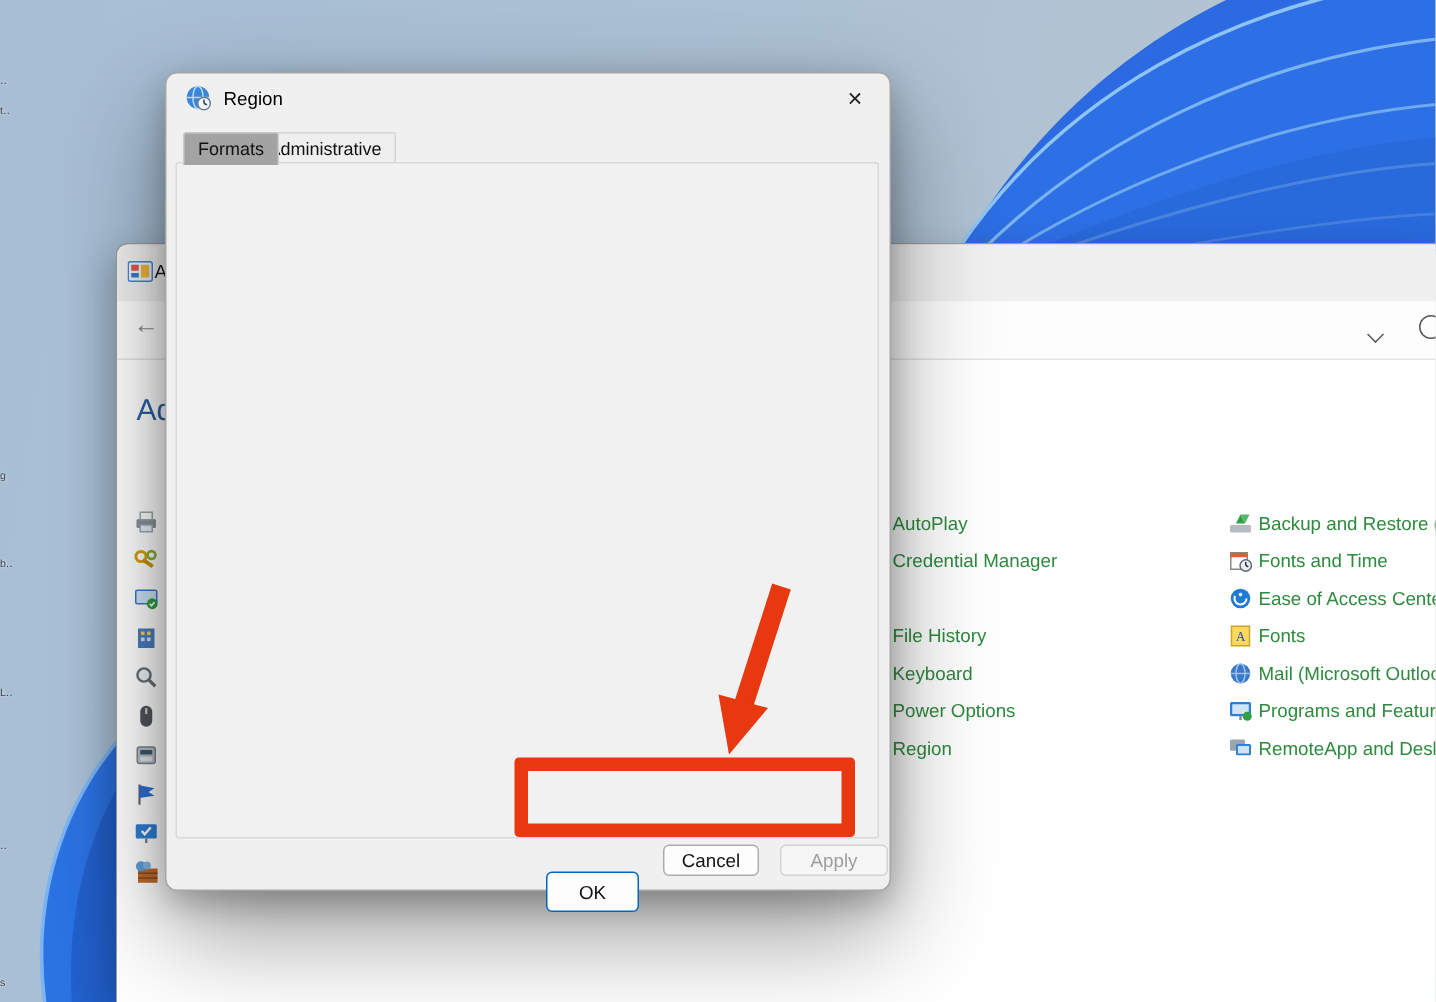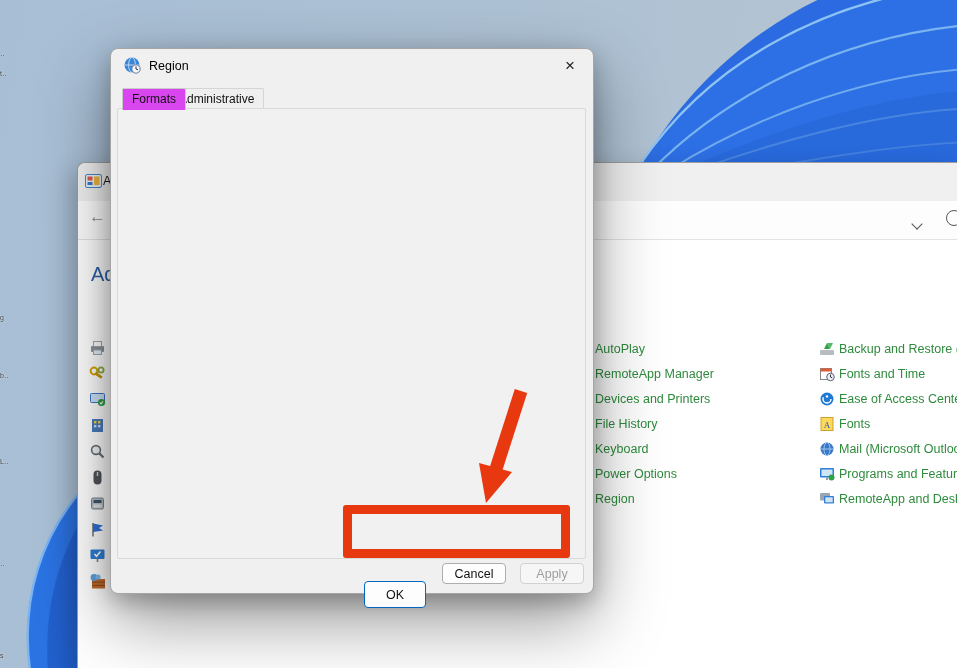--- a/index.html
+++ b/index.html
@@ -35,21 +35,21 @@
   
   .dialog{position:absolute;left:110px;top:48px;width:482px;height:544px;background:#f0f0f0;
           border:1px solid #a6a6a6;border-radius:8px;
           box-shadow:0 28px 70px rgba(0,0,0,.40),0 8px 22px rgba(0,0,0,.25);}
   .dlg-title{position:absolute;left:38px;top:10px;font-size:12.5px;color:#000;}
   .dlg-close{position:absolute;right:10px;top:4px;width:26px;height:26px;text-align:center;
              line-height:26px;font-size:17px;color:#222;cursor:pointer;}
   .tab{position:absolute;top:39px;height:20px;line-height:20px;padding:0 9px;font-size:12px;
        background:#efefef;border:1px solid #d5d5d5;border-bottom:none;border-radius:2px 2px 0 0;
        color:#111;cursor:pointer;}
-  .tab.active{background:#d946ef;height:21px;z-index:3;border-color:#c9c9c9;}
+  .tab.active{background:#a3a3a3;height:21px;z-index:3;border-color:#c9c9c9;}
   .page{position:absolute;left:6px;top:59px;width:467px;height:449px;background:#f1f1f1;
         border:1px solid #d9d9d9;border-radius:2px;z-index:1;}
   .lbl{position:absolute;font-size:12.5px;color:#111;white-space:nowrap;}
   .combo{position:absolute;height:22px;background:#fff;border:1px solid #a9a9a9;border-radius:3px;
          font-size:12.5px;color:#111;line-height:22px;padding-left:8px;box-sizing:border-box;cursor:default;}
   .combo .chev{position:absolute;right:9px;top:7px;border-color:#444;}
   .link{position:absolute;font-size:12.5px;color:#0a5dc2;text-decoration:underline;cursor:pointer;}
   .groupbox{position:absolute;border:1px solid #cfcfcf;border-radius:3px;}
   .gb-label{position:absolute;top:-8px;left:9px;background:#f0f0f0;padding:0 4px;font-size:12.5px;color:#111;}
   .btn{position:absolute;background:#fdfdfd;border:1px solid #adadad;border-radius:4px;
@@ -170,32 +170,31 @@
       <div class="cp-row">
         <span class="col1 cp-link">AutoPlay</span>
         <svg class="col2i" viewBox="0 0 16 16">
             <rect x="1" y="9" width="14" height="5" rx="1" fill="#b7bcc2"></rect>
             <path d="M5,8 L8,2 L11,8 Z" fill="#2fa045"></path>
             <path d="M8,8 L11,14 L14,8 Z" fill="#57b86a" transform="translate(0,-6)"></path>
           </svg>
         <span class="col2 cp-link">Backup and Restore (Wi</span>
       </div>
       <div class="cp-row">
-        <span class="col1 cp-link">RemoteApp Manager</span>
+        <span class="col1 cp-link">Credential Manager</span>
         <svg class="col2i" viewBox="0 0 16 16">
             <rect x="1.5" y="2.5" width="11" height="11" fill="#fff" stroke="#888"></rect>
             <rect x="1.5" y="2.5" width="11" height="3" fill="#d85f3a"></rect>
             <circle cx="11.5" cy="11" r="3.8" fill="#e9eef3" stroke="#667"></circle>
             <line x1="11.5" y1="11" x2="11.5" y2="8.6" stroke="#334" stroke-width="1"></line>
             <line x1="11.5" y1="11" x2="13.2" y2="11.8" stroke="#334" stroke-width="1"></line>
           </svg>
         <span class="col2 cp-link">Fonts and Time</span>
       </div>
       <div class="cp-row">
-        <span class="col1 cp-link">Devices and Printers</span>
         <svg class="col2i" viewBox="0 0 16 16">
             <circle cx="8" cy="8" r="6.5" fill="#1f7ad4"></circle>
             <circle cx="8" cy="8" r="4" fill="none" stroke="#fff" stroke-width="1.4" stroke-dasharray="14 11"></circle>
             <circle cx="8" cy="5.4" r="1.2" fill="#fff"></circle>
           </svg>
         <span class="col2 cp-link">Ease of Access Center</span>
       </div>
       <div class="cp-row">
         <span class="col1 cp-link">File History</span>
         <svg class="col2i" viewBox="0 0 16 16">
@@ -296,21 +295,21 @@
       <span class="lbl" style="left:15px;top:56px">Short time:</span>
       <span class="lbl" style="left:125px;top:56px">3:35 CH</span>
       <span class="lbl" style="left:15px;top:79px">Long time:</span>
       <span class="lbl" style="left:125px;top:79px">3:35:30 CH</span>
     </div>
 
     <button class="btn" style="left:242px;top:473px;width:199px;height:23px">Additional settings...</button>
 
     <button class="btn default" style="left:253px;top:532px;width:62px;height:27px">OK</button>
     <button class="btn" style="left:331px;top:514px;width:64px;height:21px">Cancel</button>
-    <button class="btn disabled" style="left:409px;top:514px;width:64px;height:21px">Apply</button>
+    <button class="btn disabled" style="left:409px;top:514px;width:72px;height:21px">Apply</button>
   </div>
 
   <div class="red-box"></div>
   <svg class="arrow-svg" width="72" height="128" viewBox="0 0 72 128">
     <line x1="51" y1="8" x2="26" y2="86" stroke="#e8380f" stroke-width="13"></line>
     <polygon points="16,120 9,80 42,89" fill="#e8380f"></polygon>
   </svg>
 
 </div>
 

